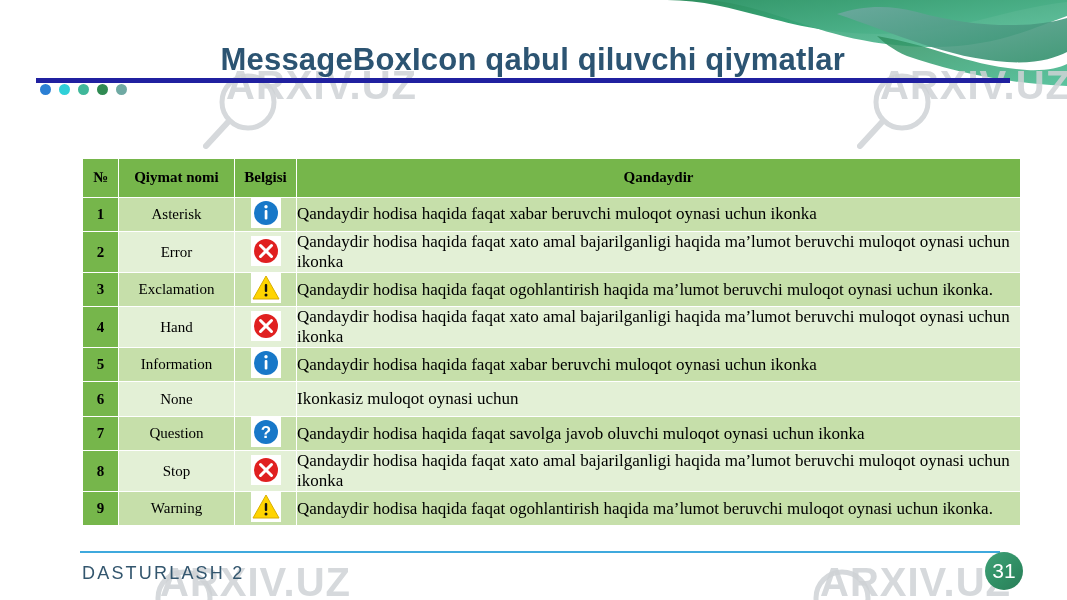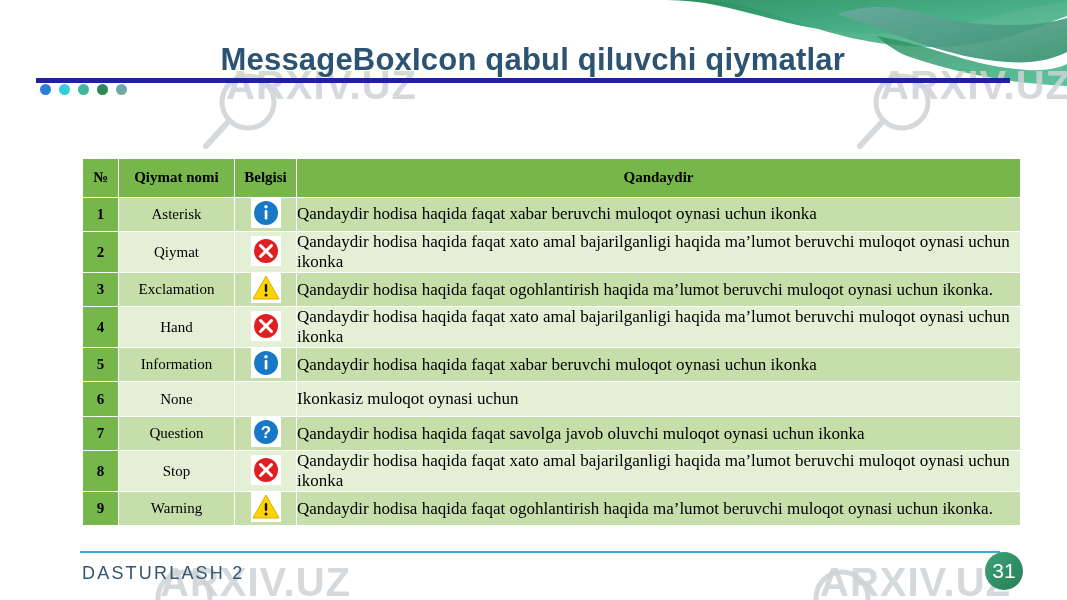--- a/index.html
+++ b/index.html
@@ -296,21 +296,21 @@
               <svg width="28" height="28" viewBox="0 0 28 28">
                 <circle cx="14" cy="14" r="12" fill="#1878c8"></circle>
                 <circle cx="14" cy="7.8" r="1.7" fill="#ffffff"></circle>
                 <rect x="12.7" y="11" width="2.7" height="9.5" rx="1.1" fill="#ffffff"></rect>
               </svg>
             </span></td>
           <td class="cell-task">Qandaydir hodisa haqida faqat xabar beruvchi muloqot oynasi uchun ikonka</td>
         </tr>
         <tr class="band-b">
           <td class="cell-no">2</td>
-          <td class="cell-name">Qiymat</td>
+          <td class="cell-name">Error</td>
           <td class="cell-sign"><span class="icon-box">
               <svg width="28" height="28" viewBox="0 0 28 28">
                 <circle cx="14" cy="14" r="12" fill="#e02020"></circle>
                 <line x1="8.5" y1="8.5" x2="19.5" y2="19.5" stroke="#ffffff" stroke-width="3" stroke-linecap="round"></line>
                 <line x1="19.5" y1="8.5" x2="8.5" y2="19.5" stroke="#ffffff" stroke-width="3" stroke-linecap="round"></line>
               </svg>
             </span></td>
           <td class="cell-task">Qandaydir hodisa haqida faqat xato amal bajarilganligi haqida ma’lumot beruvchi muloqot oynasi uchun ikonka</td>
         </tr>
         <tr class="band-a">

